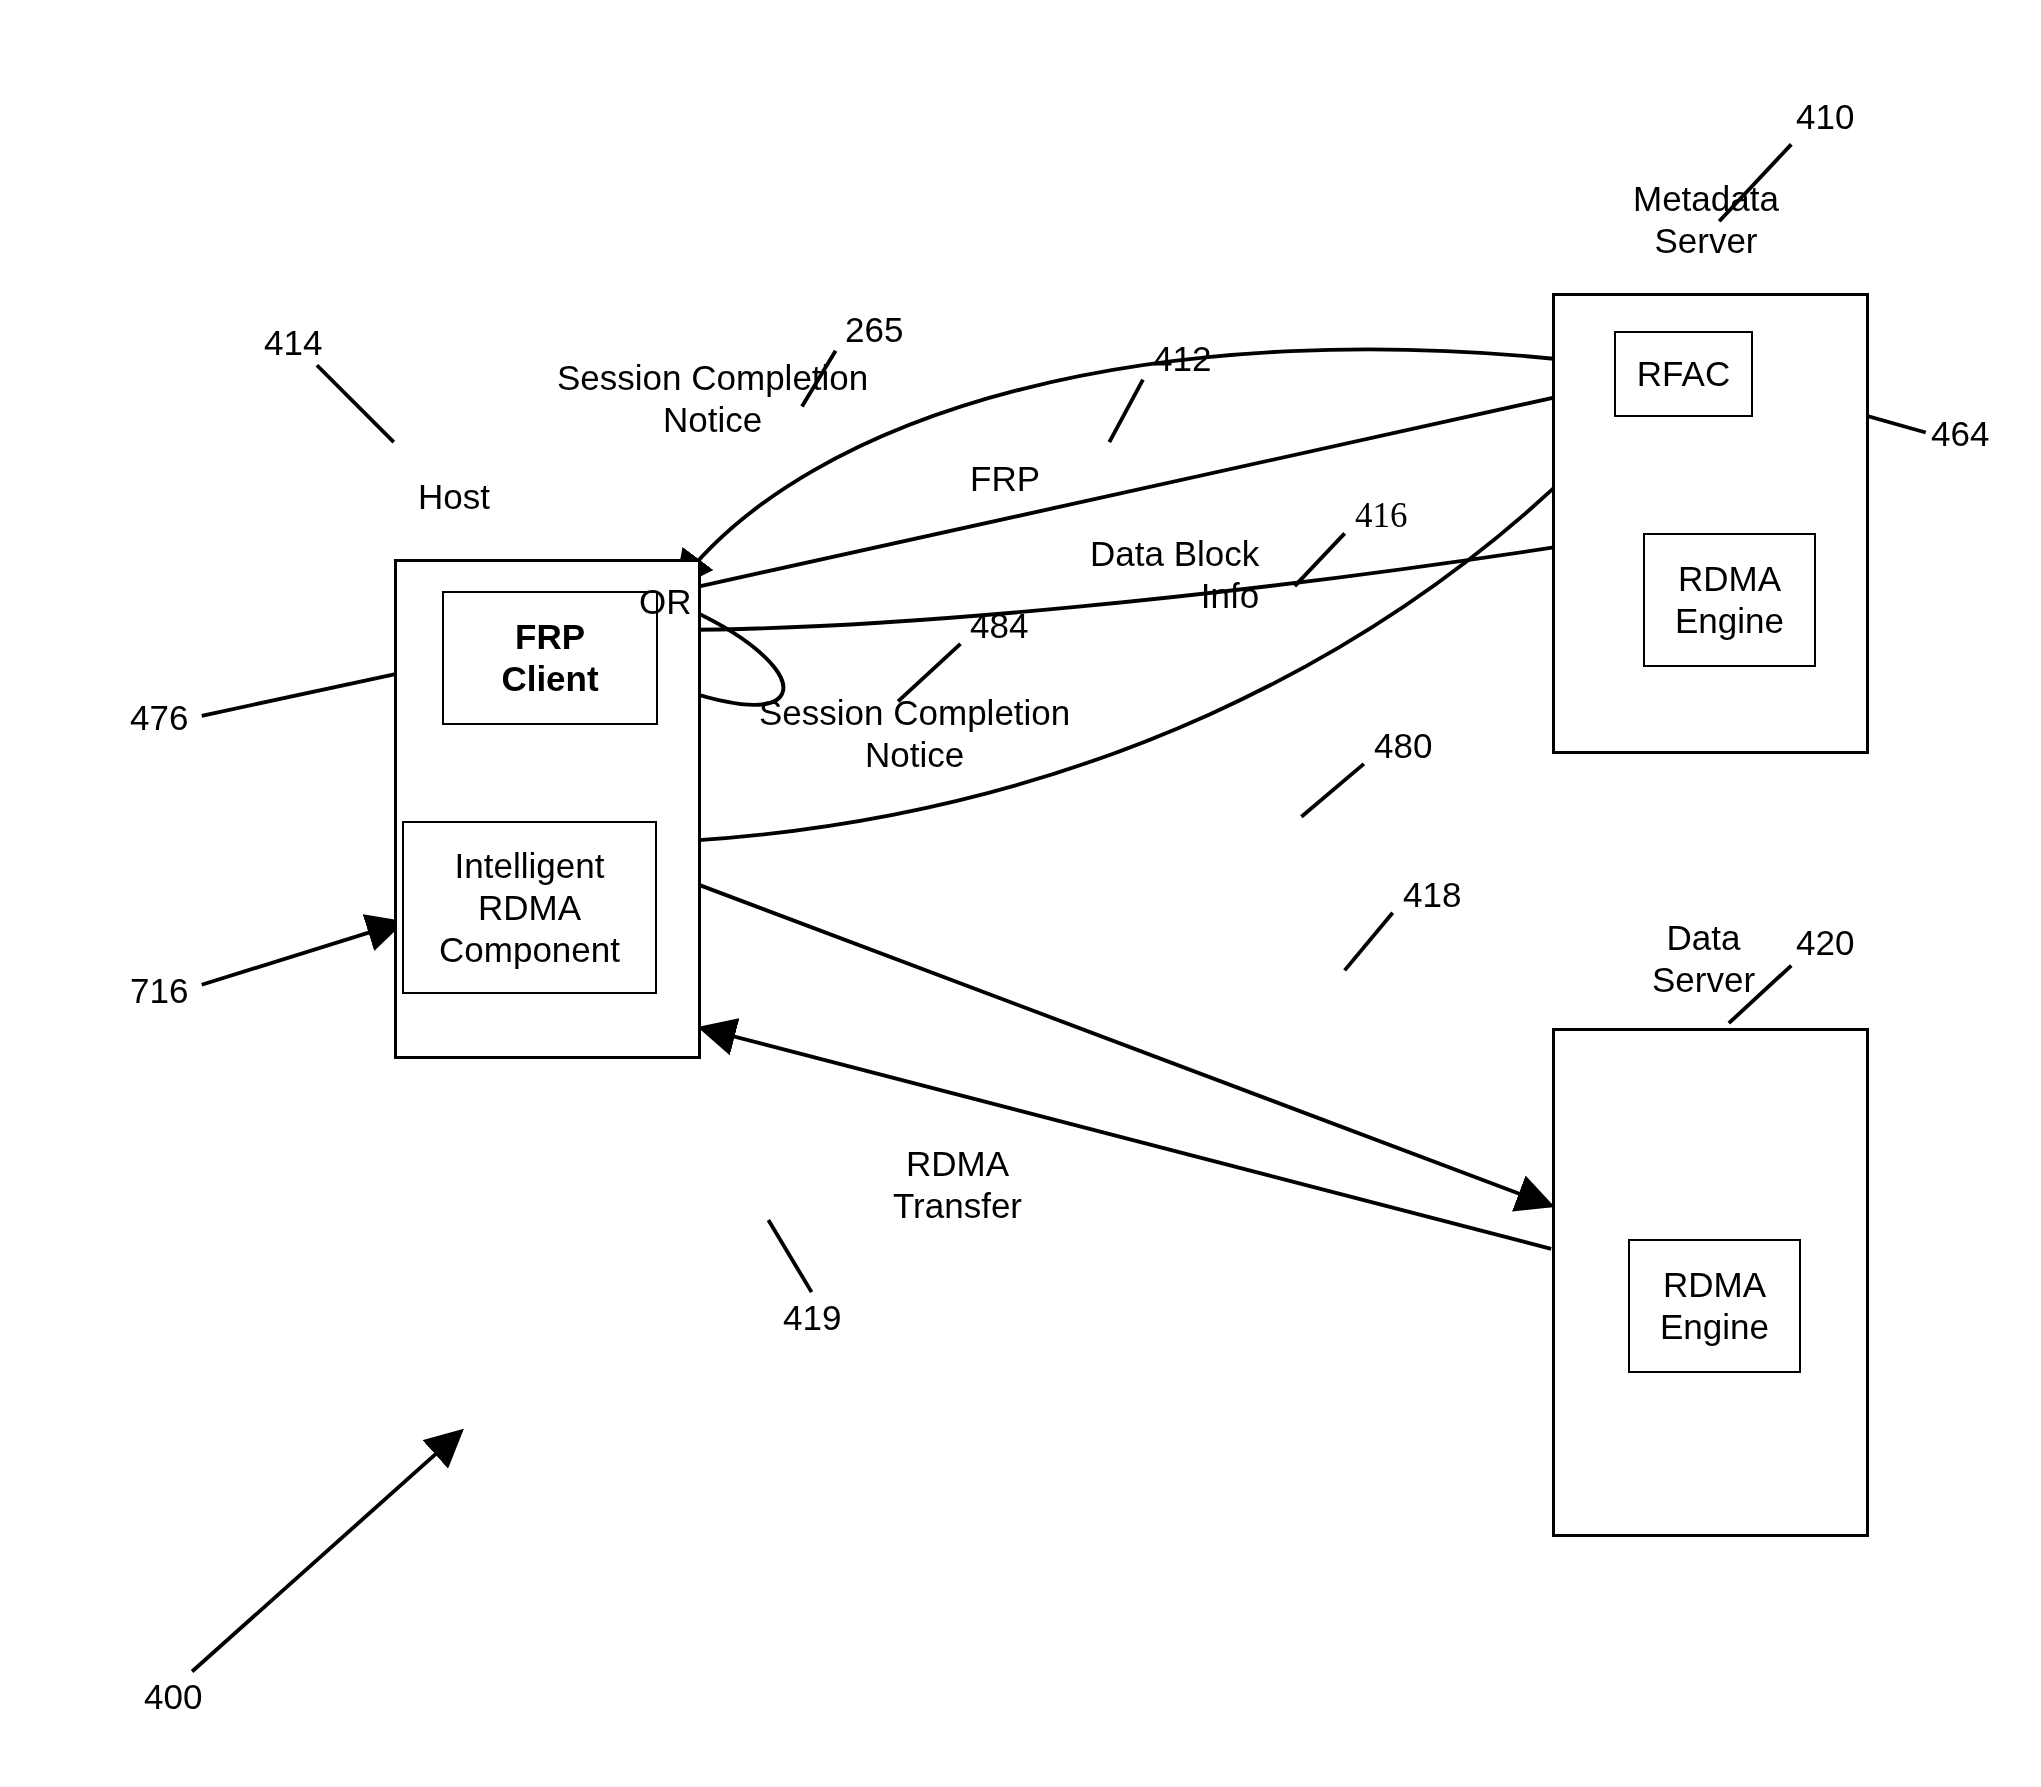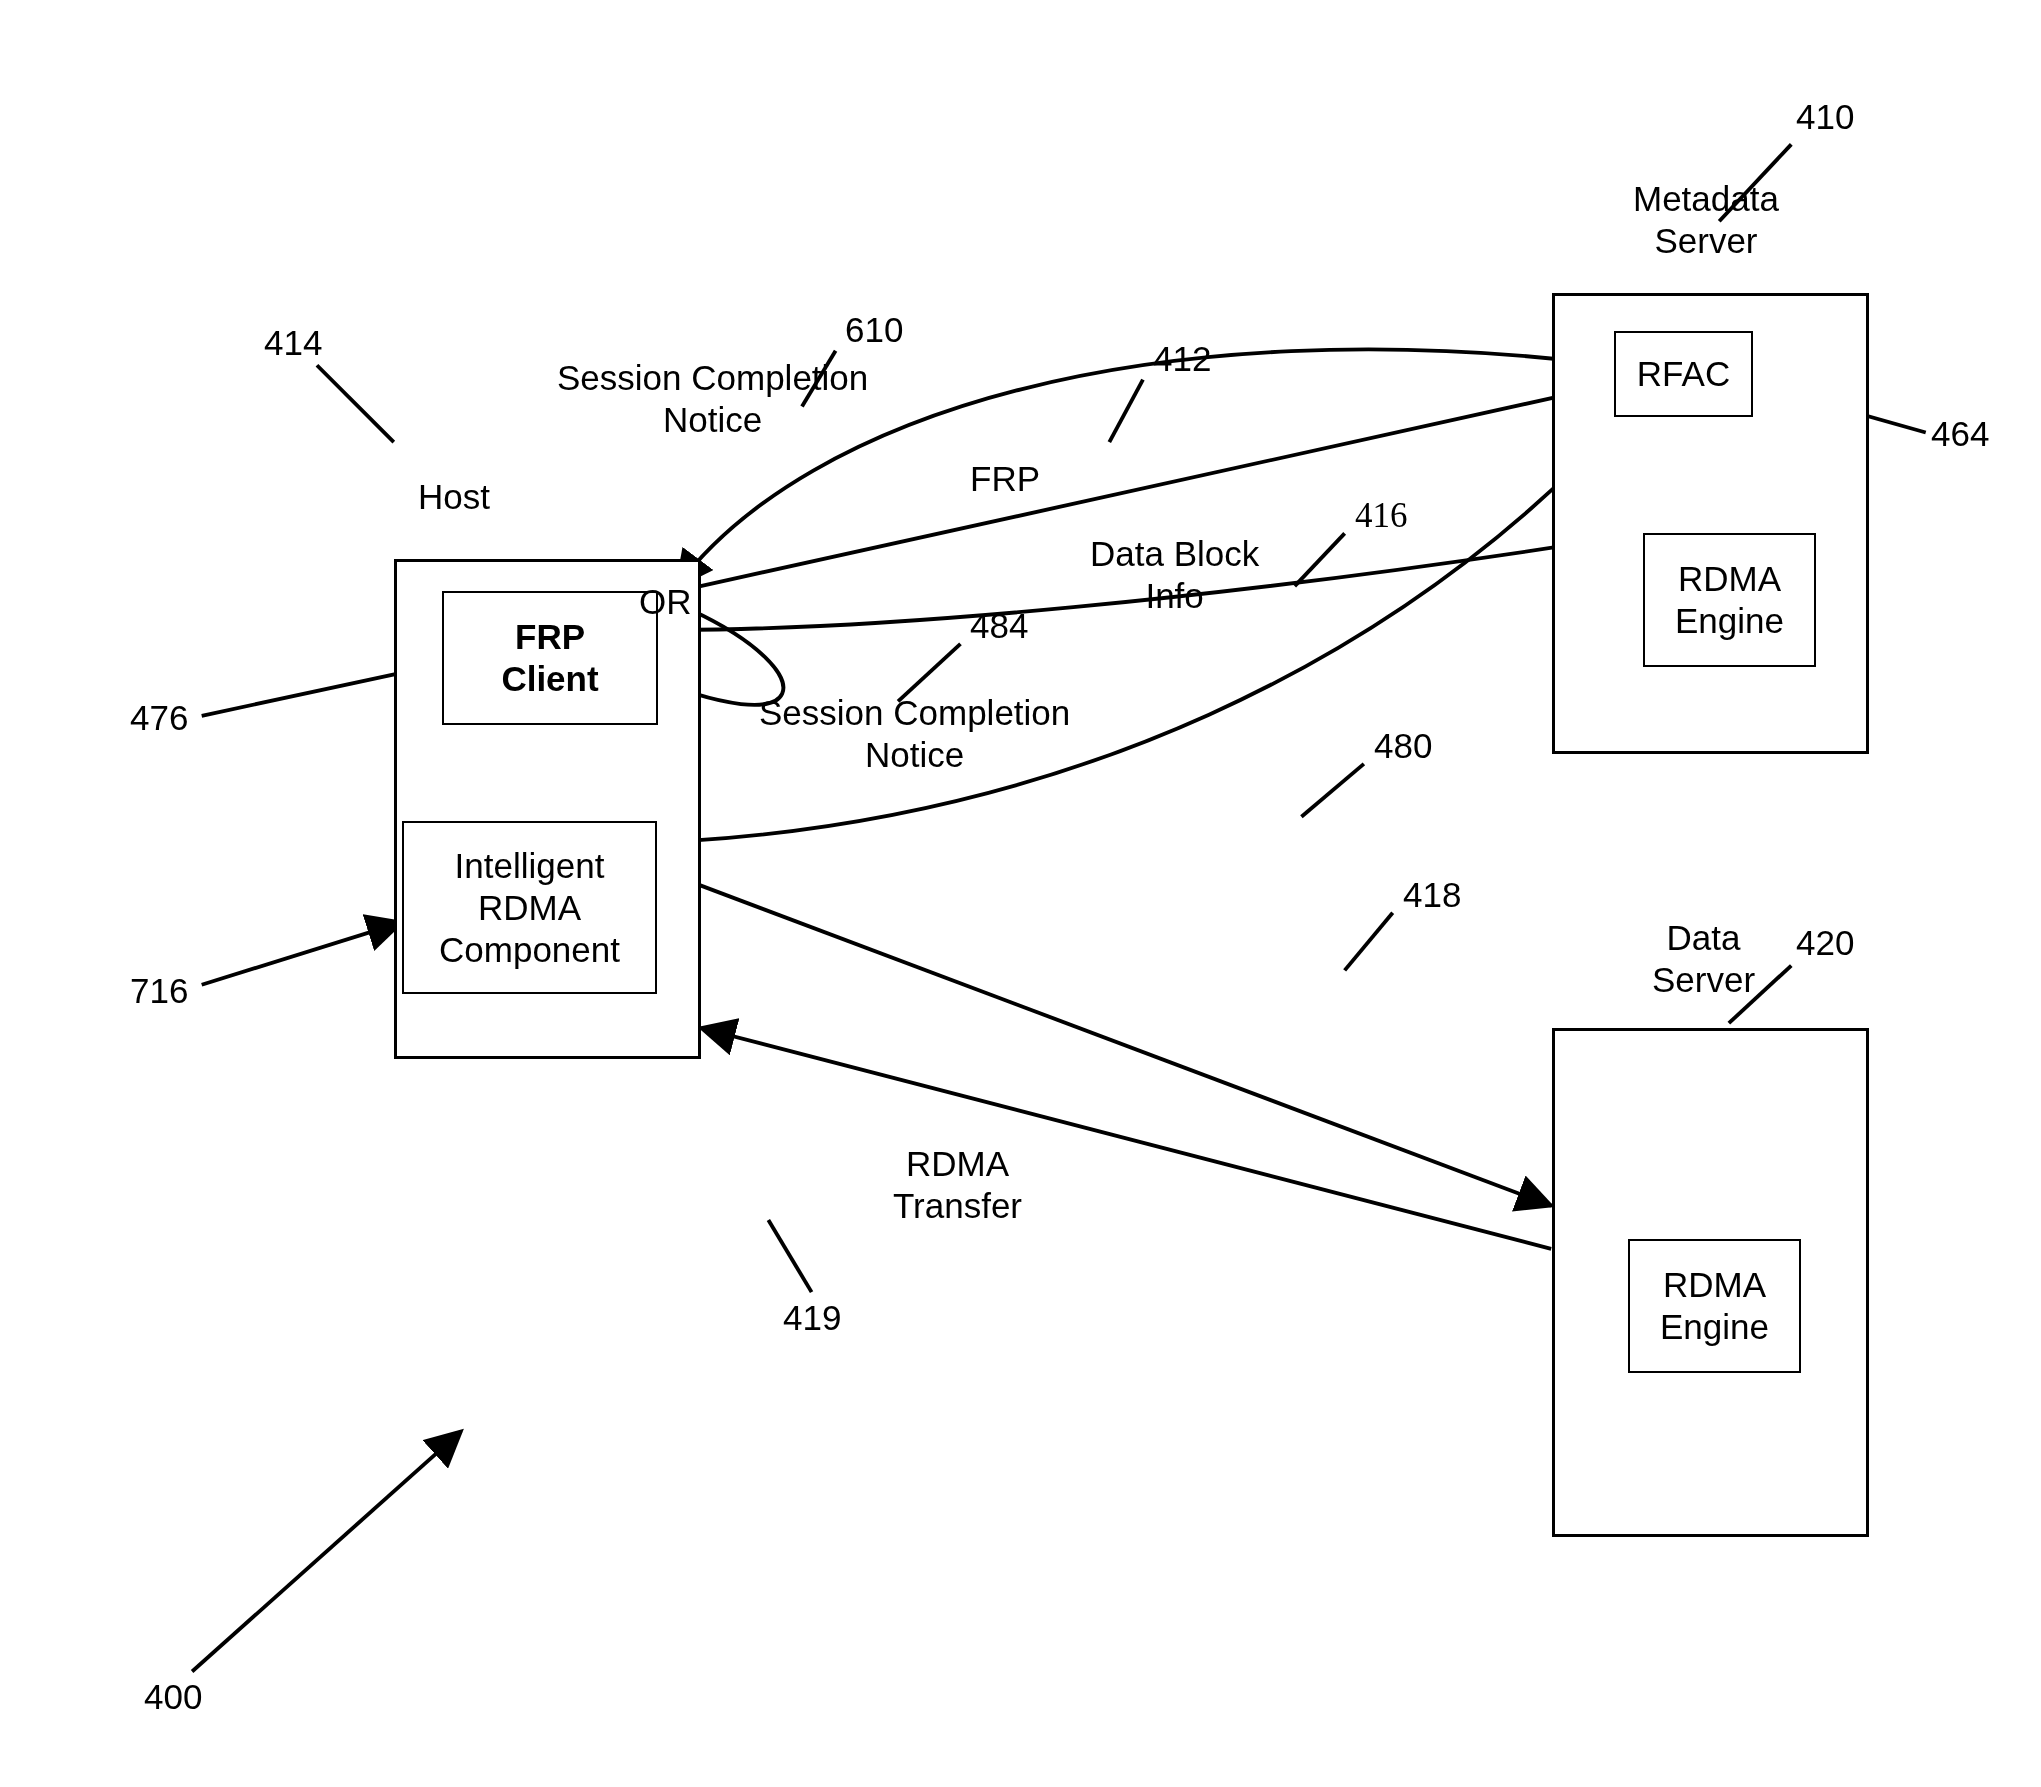--- a/index.html
+++ b/index.html
@@ -149,32 +149,32 @@
 Engine</span>
   </div>
 
   <div class="label" style="left:144px; top:1676px;text-align:center;">400</div>
   <div class="label" style="left:264px; top:322px;">414</div>
   <div class="label" style="left:1796px; top:96px;">410</div>
   <div class="label" style="left:1796px; top:922px;">420</div>
   <div class="label" style="left:130px; top:697px;">476</div>
   <div class="label" style="left:130px; top:970px;">716</div>
   <div class="label" style="left:1931px; top:413px;">464</div>
-  <div class="label" style="left:845px; top:309px;">610</div>
+  <div class="label" style="left:845px; top:309px;">265</div>
   <div class="label" style="left:1153px; top:338px;">412</div>
   <div class="label" style="left:1355px; top:495px;font-family:Liberation Serif, serif;">416</div>
   <div class="label" style="left:970px; top:605px;">484</div>
   <div class="label" style="left:1374px; top:725px;">480</div>
   <div class="label" style="left:1403px; top:874px;">418</div>
   <div class="label" style="left:783px; top:1297px;">419</div>
 
   <div class="label" style="left:557px; top:357px; text-align:center;">Session Completion
 Notice</div>
   <div class="label" style="left:970px; top:458px;">FRP</div>
-  <div class="label" style="left:1090px; top:533px; text-align:center;">Data Block
+  <div class="label" style="left:1090px; top:533px; text-align:right;">Data Block
 Info</div>
   <div class="label" style="left:759px; top:692px; text-align:center;">Session Completion
 Notice</div>
   <div class="label" style="left:893px; top:1143px; text-align:center;">RDMA
 Transfer</div>
 
 </div>
 
 
 </body></html>

